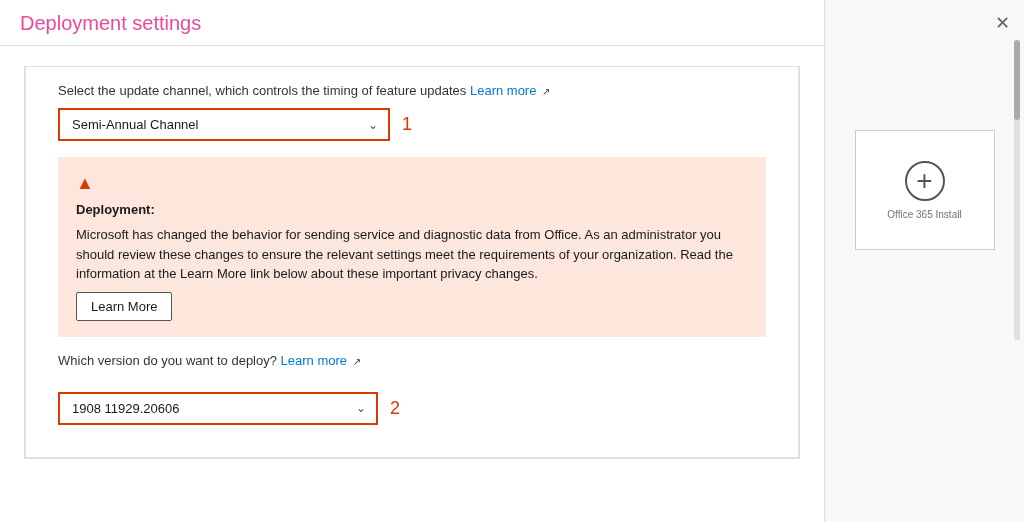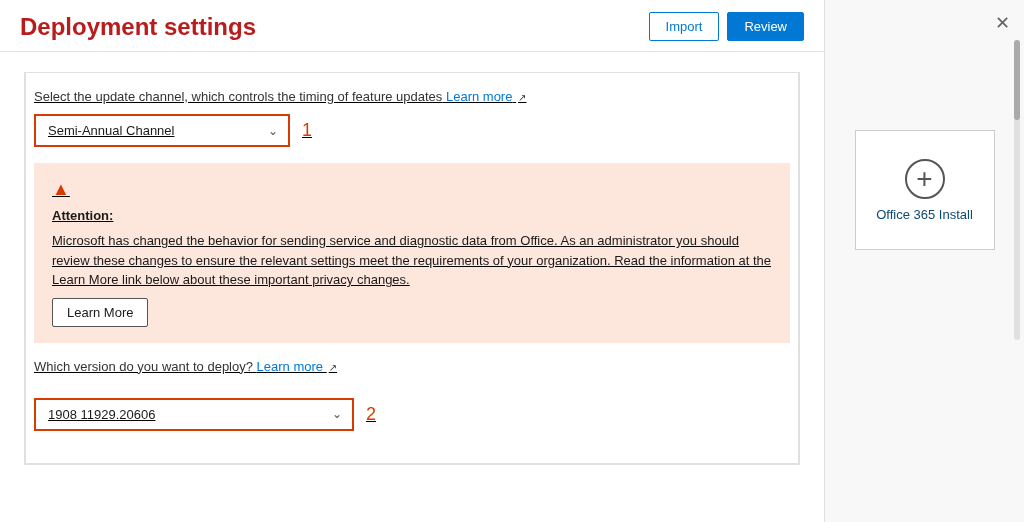--- a/index.html
+++ b/index.html
@@ -23,23 +23,23 @@
 
     .header {
       display: flex;
       align-items: center;
       justify-content: space-between;
       padding: 12px 20px 10px 20px;
       border-bottom: 1px solid #e0e0e0;
     }
 
     .header-title {
-      font-size: 24px;
-      font-weight: 700;
-      color: #b91c1c;
+      font-size: 20px;
+      font-weight: 400;
+      color: #ec4899;
     }
 
     .header-buttons {
       display: flex;
       gap: 8px;
     }
 
     .btn-import {
       padding: 6px 16px;
       border: 1.5px solid #0078d4;
@@ -86,24 +86,23 @@
       font-size: 14px;
       color: #1a1a1a;
     }
 
     .chevron-up {
       font-size: 14px;
       color: #555;
     }
 
     .section-body {
-      padding: 16px 8px;
+      padding: 16px 32px;
       border: 1px solid #e0e0e0;
       border-top: none;
-      text-decoration: underline;
     }
 
     .field-description {
       font-size: 13px;
       color: #333;
       margin-bottom: 10px;
     }
 
     .link {
       color: #0078d4;
@@ -123,21 +122,21 @@
       margin-bottom: 16px;
     }
 
     .select-wrapper {
       position: relative;
       display: flex;
       align-items: center;
       border: 2px solid #d83b01;
       background: #fff;
       flex: 0 0 auto;
-      width: 256px;
+      width: 332px;
     }
 
     .select-field {
       padding: 7px 12px;
       font-size: 13px;
       color: #1a1a1a;
       background: #fff;
       border: none;
       outline: none;
       appearance: none;
@@ -302,35 +301,31 @@
       border-radius: 50%;
       width: 40px;
       height: 40px;
       display: flex;
       align-items: center;
       justify-content: center;
       margin-bottom: 8px;
     }
 
     .card-tile-label {
-      font-size: 13px;
-      color: #0c4a6e;
+      font-size: 10px;
+      color: #737373;
       text-align: right;
     }
   </style>
 </head>
 <body>
 
 <div class="main-panel">
   <div class="header">
     <span class="header-title">Deployment settings</span>
-    <div class="header-buttons">
-      <button class="btn-import">Import</button>
-      <button class="btn-review">Review</button>
-    </div>
   </div>
 
   <div class="content-area">
     <div class="section">
       <div class="section-body">
         <div class="field-description">
           <span>Select the update channel, which controls the timing of feature updates</span>
           <a href="#" class="link">Learn more</a>
           <span class="link-icon">↗</span>
         </div>
@@ -342,21 +337,21 @@
               <option>Current Channel</option>
               <option>Monthly Enterprise Channel</option>
             </select>
             <span class="select-chevron">⌄</span>
           </div>
           <span class="badge-number">1</span>
         </div>
 
         <div class="alert-box">
           <div class="alert-icon">▲</div>
-          <div class="alert-title">Attention:</div>
+          <div class="alert-title">Deployment:</div>
           <div class="alert-body">Microsoft has changed the behavior for sending service and diagnostic data from Office. As an administrator you should review these changes to ensure the relevant settings meet the requirements of your organization. Read the information at the Learn More link below about these important privacy changes.</div>
           <button class="btn-learn-more">Learn More</button>
         </div>
 
         <div class="version-description">
           <span>Which version do you want to deploy?</span>
           <a href="#" class="link">Learn more</a>
           <span class="link-icon">↗</span>
         </div>
 

